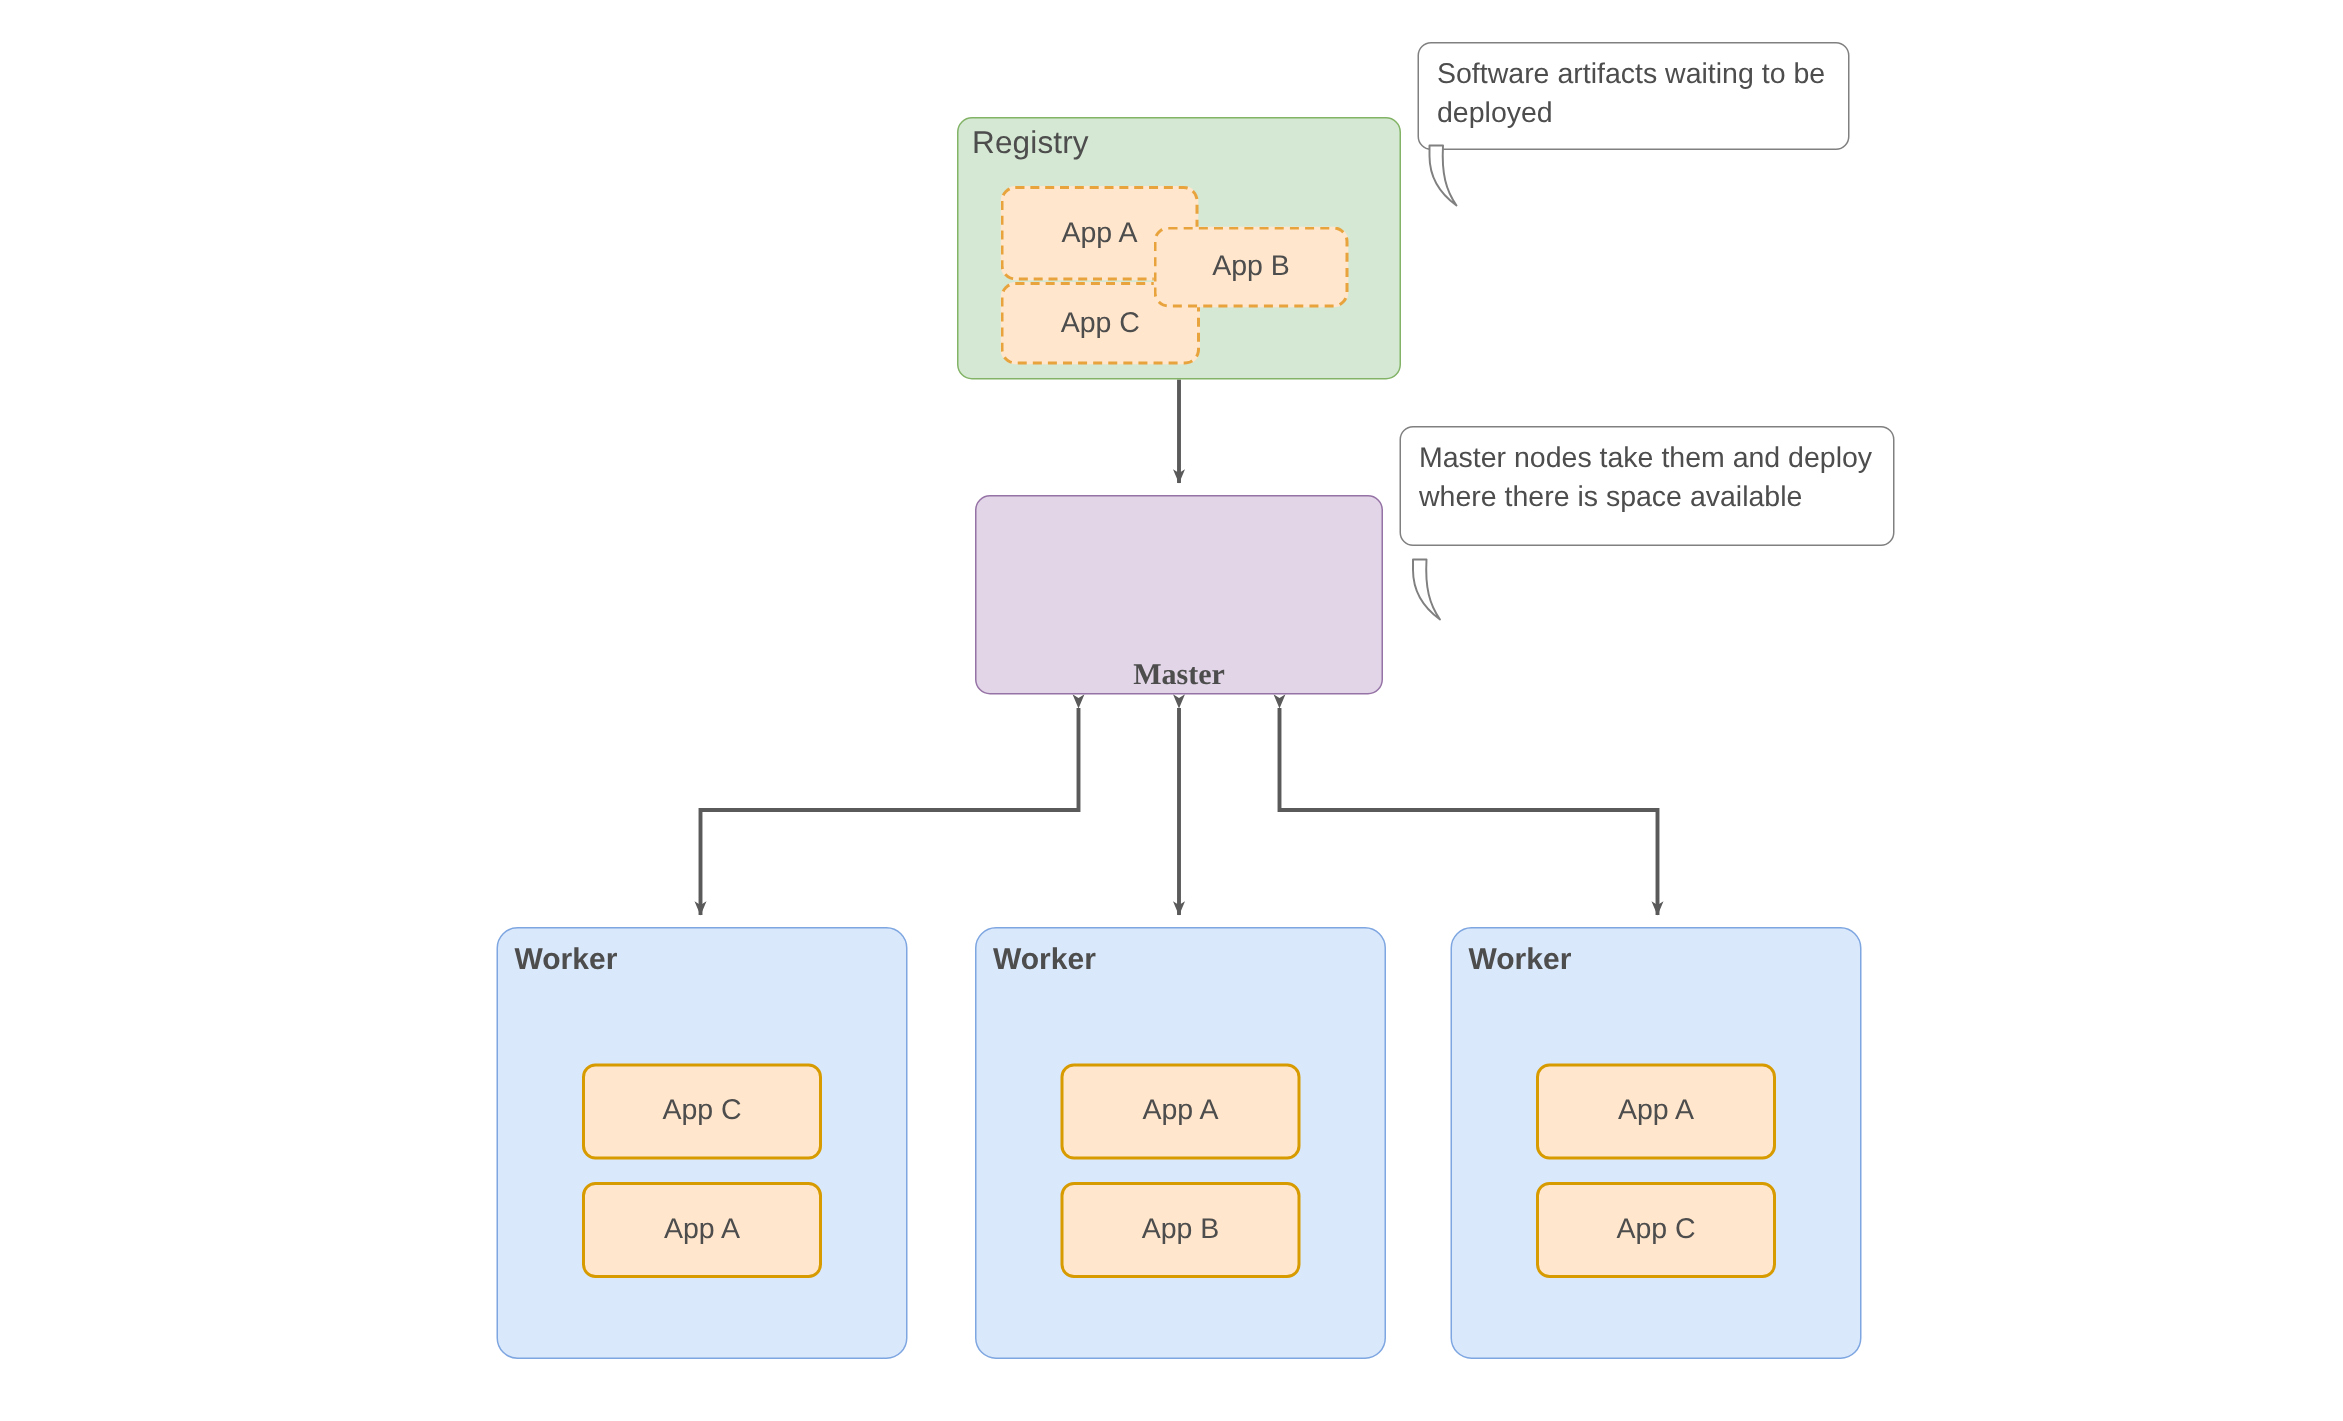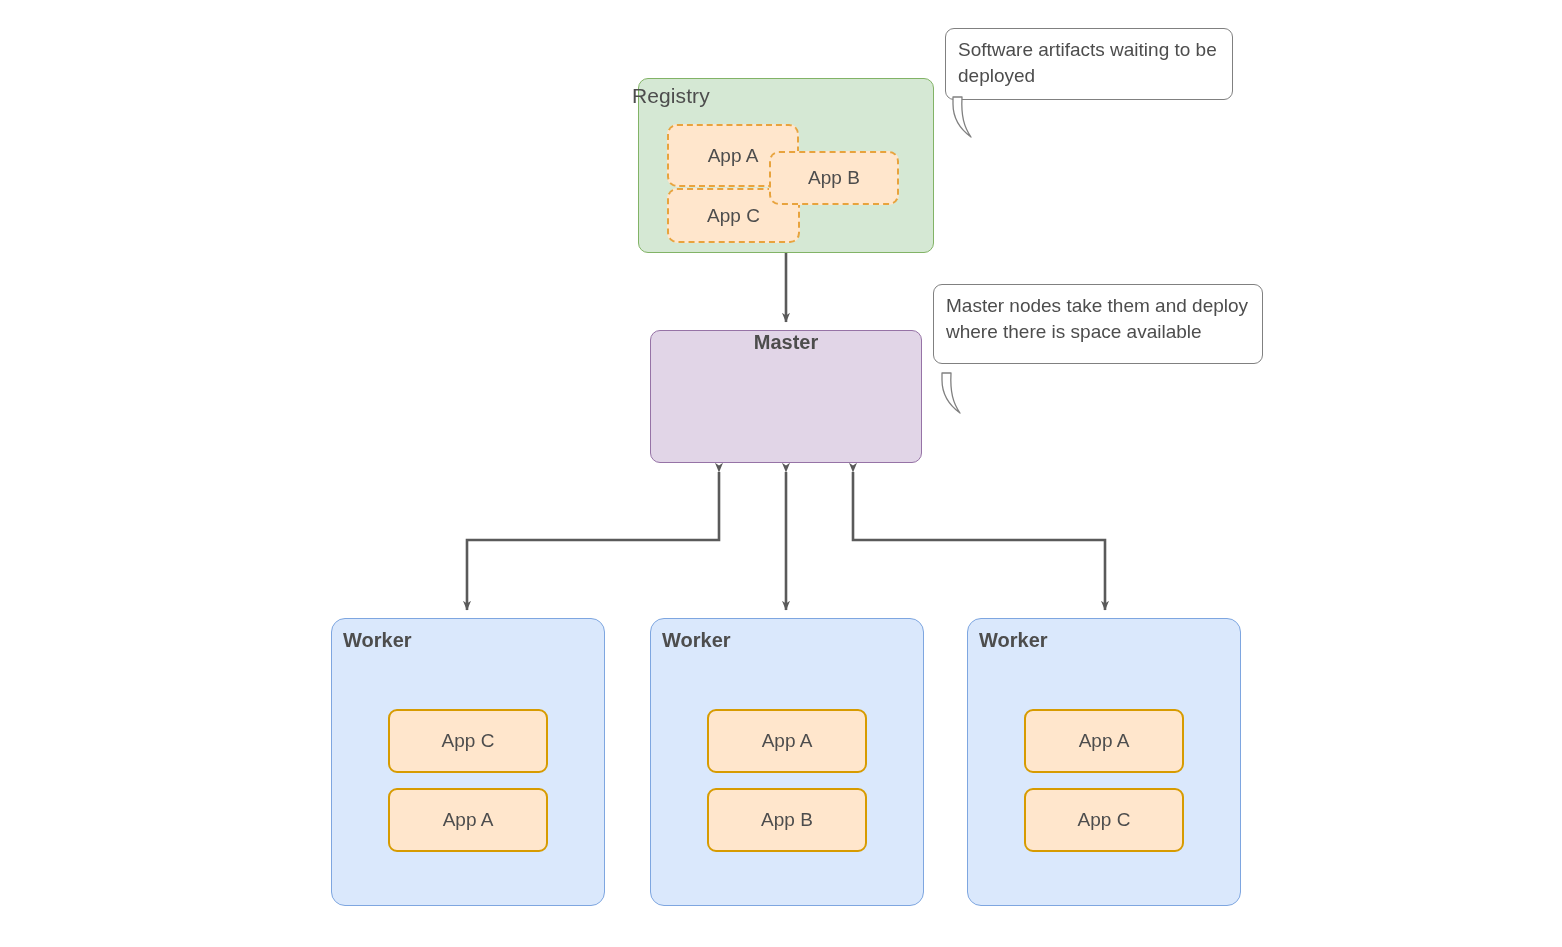--- a/index.html
+++ b/index.html
@@ -23,21 +23,21 @@
 
   
   #registry-box {
     left: 638px; top: 78px; width: 296px; height: 175px;
     background: #d5e8d4;
     border: 1.4px solid #82b366;
     border-radius: 10px;
     box-sizing: border-box;
   }
   #registry-title {
-    left: 632px; top: 84px;
+    left: 648px; top: 84px;
     font-size: 21px;
     color: #4d4d4d;
     letter-spacing: 0.1px;
   }
 
   
   .pending-app {
     background: #ffe6cc;
     border: 2px dashed #e8a33d;
     border-radius: 10px;
@@ -53,22 +53,23 @@
   #pending-app-c { left: 667px; top: 188px; width: 133px; height: 55px; }
 
   
   #master-box {
     left: 650px; top: 330px; width: 272px; height: 133px;
     background: #e1d5e7;
     border: 1.4px solid #9673a6;
     border-radius: 10px;
     box-sizing: border-box;
     display: flex;
-    align-items: flex-start;
+    align-items: flex-end;
     justify-content: center;
+    font-family: Liberation Serif, serif;
   }
   #master-label {
     font-size: 20px;
     font-weight: bold;
     color: #4d4d4d;
   }
 
   
   .worker-box {
     background: #dae8fc;

